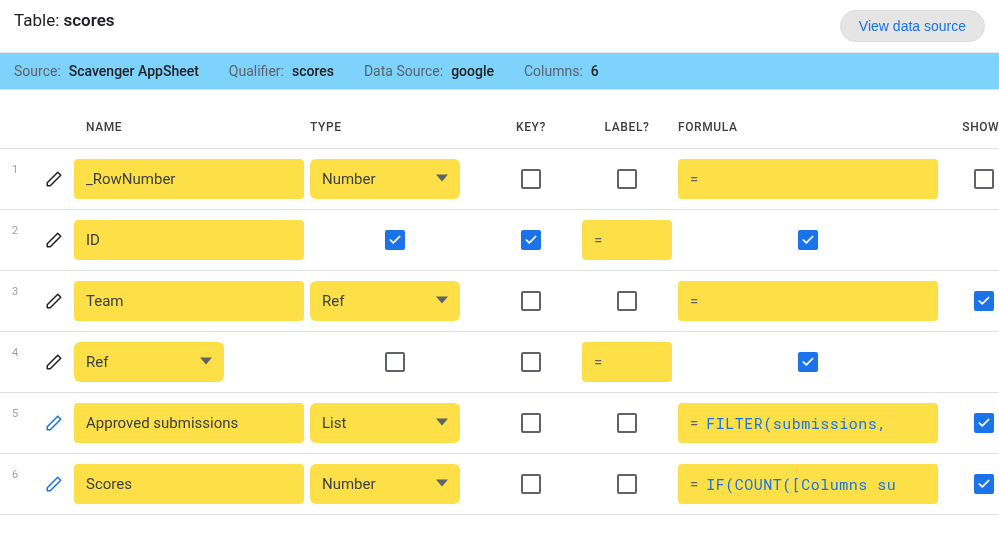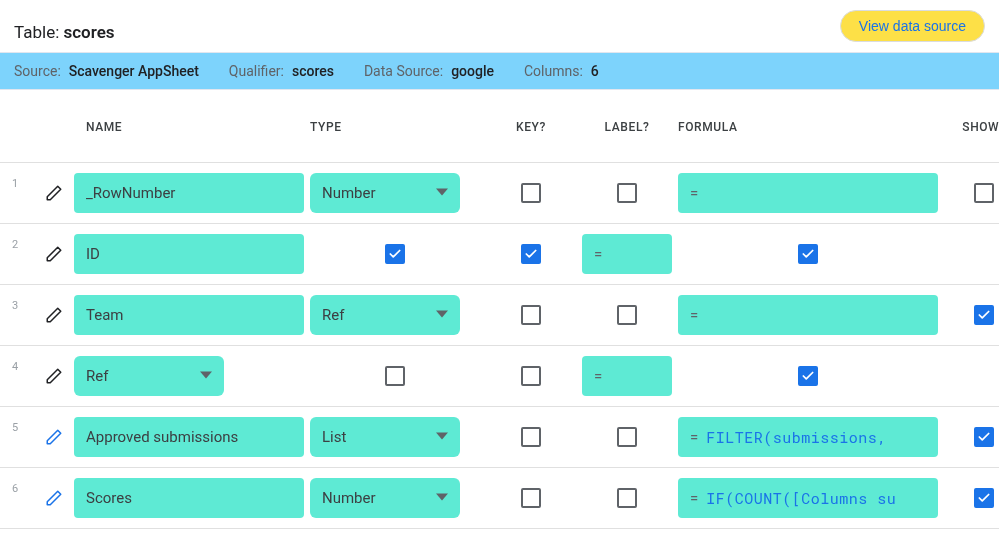--- a/index.html
+++ b/index.html
@@ -5,36 +5,36 @@
   * { box-sizing: border-box; margin: 0; padding: 0; }
   html, body {
     font-family: "Google Sans", Roboto, "Helvetica Neue", Arial, sans-serif;
     font-size: 14px;
     color: #202124;
     width: 999px;
     background: #fff;
   }
   .header {
     display: flex;
-    align-items: flex-end;
+    align-items: flex-start;
     justify-content: space-between;
     padding: 10px 14px 10px 14px;
   }
   .title-line {
     font-size: 17px;
     color: #202124;
   }
   .title-line .bold { font-weight: 600; }
   .view-btn {
     border: 1px solid #dadce0;
     border-radius: 18px;
     padding: 7px 18px;
     font-size: 14px;
     color: #1a73e8;
-    background: #fde047;
+    background: #e5e5e5;
     font-weight: 500;
     cursor: pointer;
   }
   .meta-bar {
     background: #7dd3fc;
     border-top: 1px solid #e1e6ef;
     border-bottom: 1px solid #e1e6ef;
     padding: 10px 14px;
     display: flex;
     gap: 30px;
@@ -48,21 +48,21 @@
     width: 100%;
   }
   .head-row, .data-row {
     display: grid;
     grid-template-columns: 24px 28px 230px 170px 90px 90px 260px 80px;
     align-items: center;
     gap: 6px;
     border-bottom: 1px solid #e0e0e0;
   }
   .head-row {
-    padding: 30px 10px 28px 10px;
+    padding: 30px 10px 14px 10px;
     font-size: 12px;
     letter-spacing: 0.6px;
     color: #3c4043;
     font-weight: 500;
   }
   .head-row > div { text-transform: uppercase; }
   .head-row .c-name { padding-left: 12px; }
   .head-row .c-key, .head-row .c-label, .head-row .c-show { text-align: center; }
   .head-row .c-num, .head-row .c-edit { }
 
@@ -81,21 +81,21 @@
   }
   .pencil {
     display: flex;
     align-items: center;
     justify-content: center;
     cursor: pointer;
   }
   .pencil svg { stroke: #202124; }
 
   .txt-field, .select-field, .formula-field {
-    background: #5eead4;
+    background: #fde047;
     border: none;
     border-radius: 4px;
     height: 40px;
     display: flex;
     align-items: center;
     padding: 0 12px;
     font-size: 15px;
     color: #3c4043;
   }
   .txt-field { width: 100%; }

